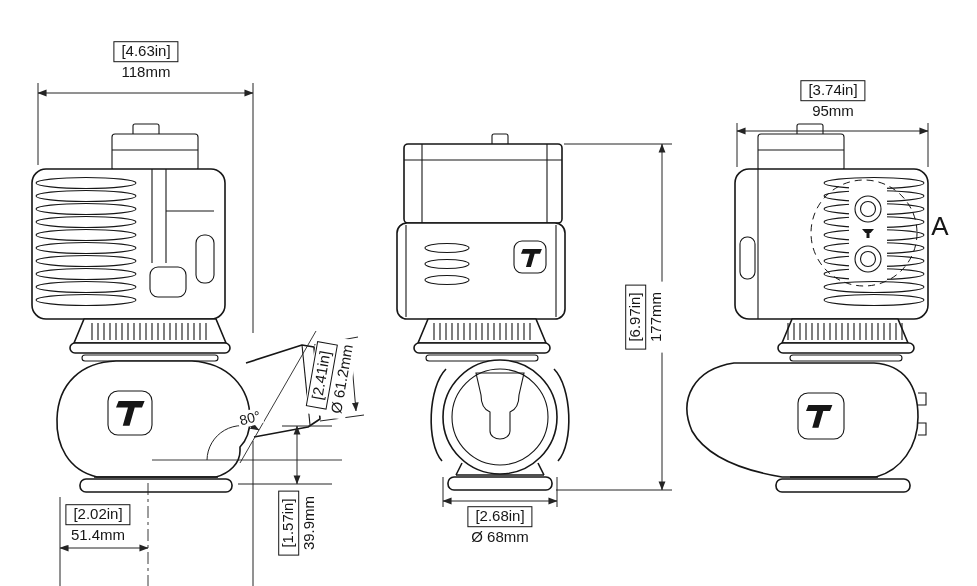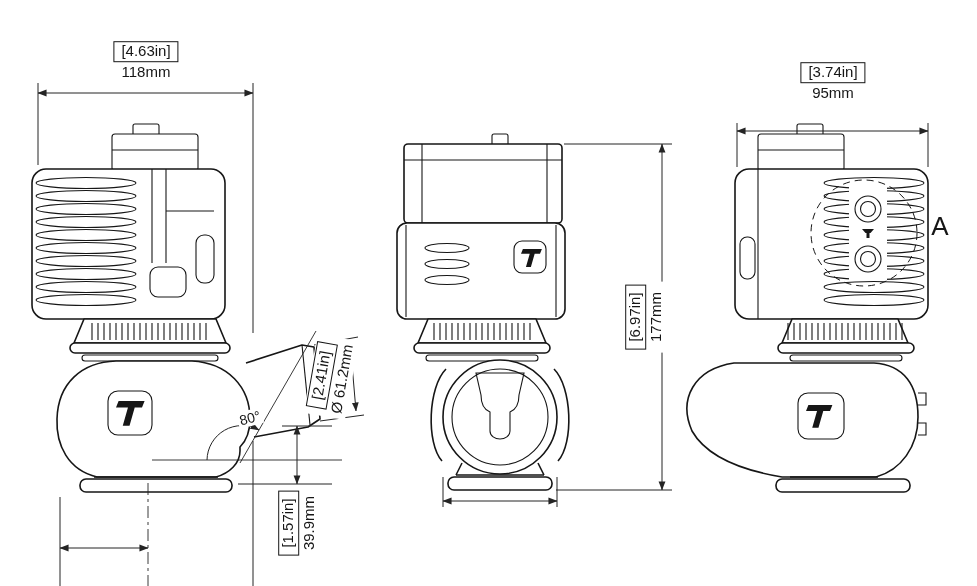--- a/index.html
+++ b/index.html
@@ -189,40 +189,48 @@
       <path class="dim" d="M557,450 V480"></path>
       <path class="dim" d="M443,474 H557" marker-start="url(#arr)" marker-end="url(#arr)"></path>
     </g>
   </svg>
 
   <div class="dim-label" style="left:146px;top:34px">
     <span class="inbox">[4.63in]</span>
     <span class="mm">118mm</span>
   </div>
 
-  <div class="dim-label" style="left:833px;top:55px">
+  <div class="dim-label" style="left:833px;top:73px">
     <span class="inbox">[3.74in]</span>
     <span class="mm">95mm</span>
   </div>
 
   <div class="dim-label rot90" style="left:645px;top:290px">
     <span class="inbox">[6.97in]</span>
     <span class="mm">177mm</span>
   </div>
 
   <div class="dim-label rot80" style="left:331px;top:350px">
     <span class="inbox">[2.41in]</span>
     <span class="mm">Ø 61.2mm</span>
   </div>
 
   <div class="angle-label" style="left:250px;top:391px">80°</div>
 
+  <div class="dim-label" style="left:98px;top:497px">
+    <span class="inbox">[2.02in]</span>
+    <span class="mm">51.4mm</span>
+  </div>
 
 
   <div class="dim-label rot90" style="left:298px;top:496px">
     <span class="inbox">[1.57in]</span>
     <span class="mm">39.9mm</span>
   </div>
 
+  <div class="dim-label" style="left:500px;top:499px">
+    <span class="inbox">[2.68in]</span>
+    <span class="mm">Ø 68mm</span>
+  </div>
 
   <div class="detail-a" style="left:940px;top:199px">A</div>
 
 </div>
 
 </body></html>

